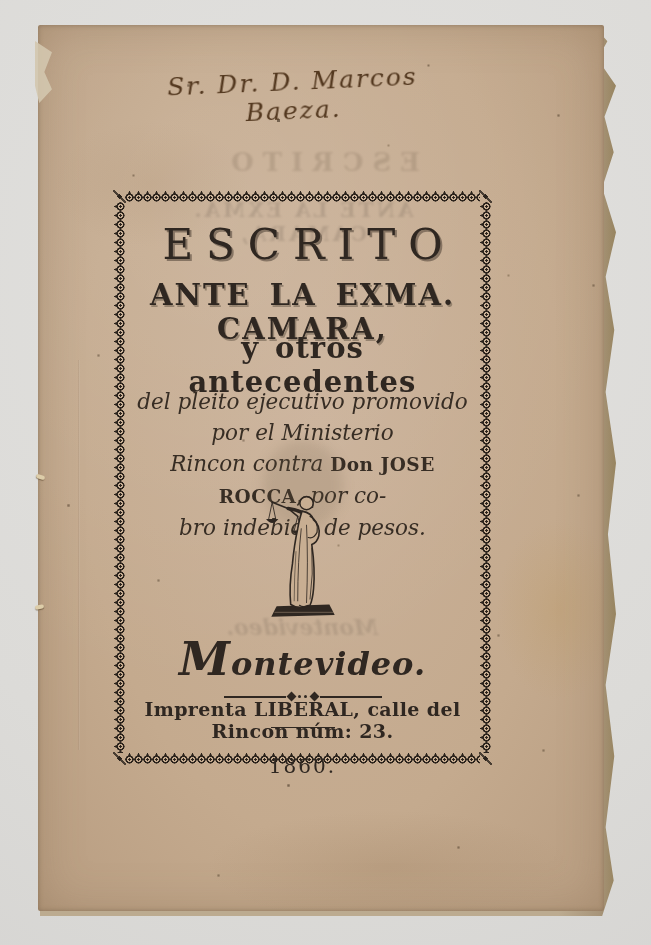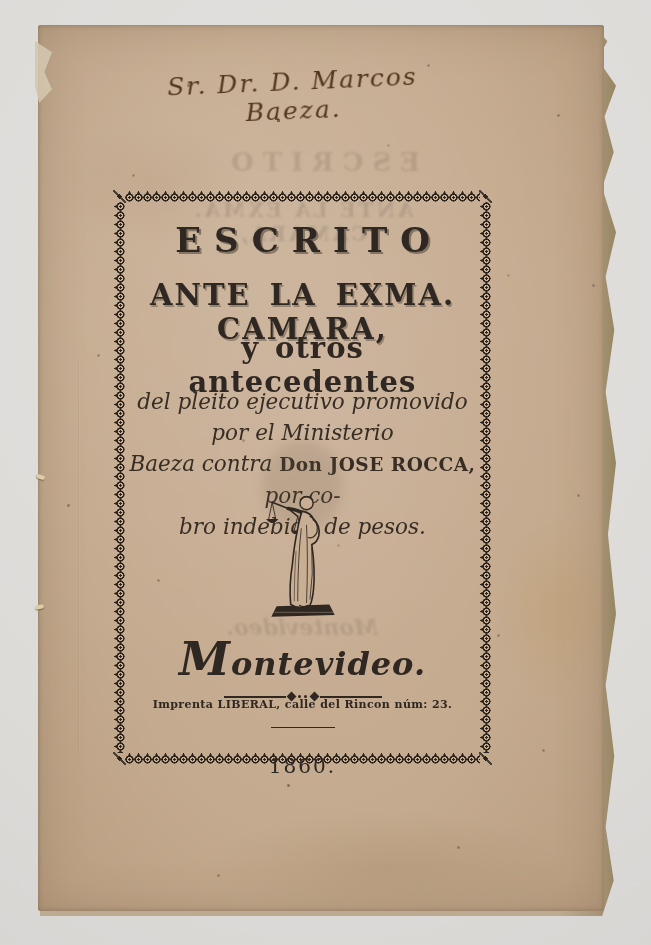--- a/index.html
+++ b/index.html
@@ -74,36 +74,36 @@
   .fcorner{position:absolute;width:13px;height:13px;
     background:
       radial-gradient(circle 2.2px at 50% 50%, #2b231c 96%, transparent),
       linear-gradient(45deg, transparent 44%, rgba(43,35,28,.8) 45% 55%, transparent 56%);}
   .fcorner.tl{left:0;top:0;} .fcorner.tr{right:0;top:0;}
   .fcorner.bl{left:0;bottom:0;} .fcorner.br{right:0;bottom:0;}
 
   
   .fc{position:absolute;left:13px;right:13px;text-align:center;color:#2f2721;}
   .ghost-court{top:8px;font-size:20px;letter-spacing:3px;opacity:.14;}
-  .title{top:30px;font-size:34px;font-weight:bold;letter-spacing:13px;text-indent:13px;
+  .title{top:30px;font-size:42px;font-weight:normal;letter-spacing:13px;text-indent:13px;
     text-shadow:2px 2px 0 rgba(50,40,30,.45);}
   .court{top:88px;font-size:29px;font-weight:bold;letter-spacing:2px;word-spacing:7px;
     text-shadow:1.5px 1.5px 0 rgba(50,40,30,.35);}
   .subtitle{top:141px;font-size:29px;font-weight:bold;letter-spacing:1px;word-spacing:5px;}
   .summary{top:196px;font-size:21.5px;font-style:italic;line-height:31px;color:#372d24;}
   .summary .emph{font-style:normal;font-weight:bold;font-size:18.5px;letter-spacing:.5px;margin-top:48px;}
   .emblem{top:300px;display:flex;justify-content:center;}
   .ghost-city{top:424px;font-size:22px;font-style:italic;opacity:.12;}
   .city{top:442px;font-size:32px;font-style:italic;font-weight:bold;letter-spacing:1px;}
   .city::first-letter{font-size:46px;}
   .divider{top:502px;height:9px;display:flex;align-items:center;justify-content:center;}
   .divider .line{width:62px;height:2px;background:#2f2721;}
   .divider .diamond{width:7px;height:7px;background:#2f2721;transform:rotate(45deg);margin:0 2px;}
   .divider .dot{width:3px;height:3px;border-radius:50%;background:#2f2721;margin:0 1.5px;}
-  .printer{top:508px;font-size:11px;font-weight:bold;letter-spacing:.4px;}
+  .printer{top:508px;font-size:19px;font-weight:bold;letter-spacing:.4px;}
   .yrule{top:537px;left:50%;width:64px;height:0;border-top:1.6px solid #2f2721;transform:translateX(-50%);}
   .year{top:558px;font-size:20px;letter-spacing:2px;margin-top:6px;}
 
   
   .inscription{position:absolute;left:95px;top:42px;width:320px;text-align:center;
     font-style:italic;font-size:25px;letter-spacing:2px;color:#53381f;
     transform:rotate(-2.5deg);filter:blur(.2px);}
 </style>
 </head>
 <body>
@@ -137,21 +137,21 @@
       <div class="fc ghost ghost-court">ANTE LA EXMA. CAMARA,</div>
 
       <div class="fc title">ESCRITO</div>
 
       <div class="fc subtitle">y otros antecedentes</div>
 
       <div class="fc court">ANTE LA EXMA. CAMARA,</div>
 
       <div class="fc summary">
         <div>del pleito ejecutivo promovido por el Ministerio</div>
-        <div><span>Baeza contra </span><span class="emph">Don JOSE ROCCA,</span><span> por co-</span></div>
+        <div><span>Rincon contra </span><span class="emph">Don JOSE ROCCA,</span><span> por co-</span></div>
         <div>bro indebido de pesos.</div>
       </div>
 
       <div class="ghost-blotch" style="left:150px;top:250px;width:80px;height:90px;background:rgba(110,92,70,.17);"></div>
 
       <div class="fc emblem">
         <svg viewBox="0 0 100 150" width="88" height="132" aria-hidden="true">
           <g fill="none" stroke="#2f2721" stroke-linecap="round">
             <path d="M20 132 L80 130 L86 142 L14 144 Z" fill="#2f2721" stroke="none"></path>
             <path d="M18 139 h66" stroke="#c9af93" stroke-width="1" opacity=".45"></path>

